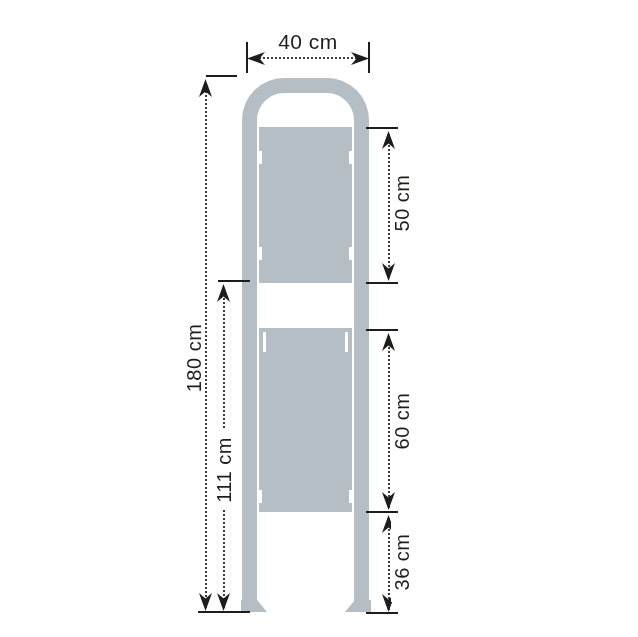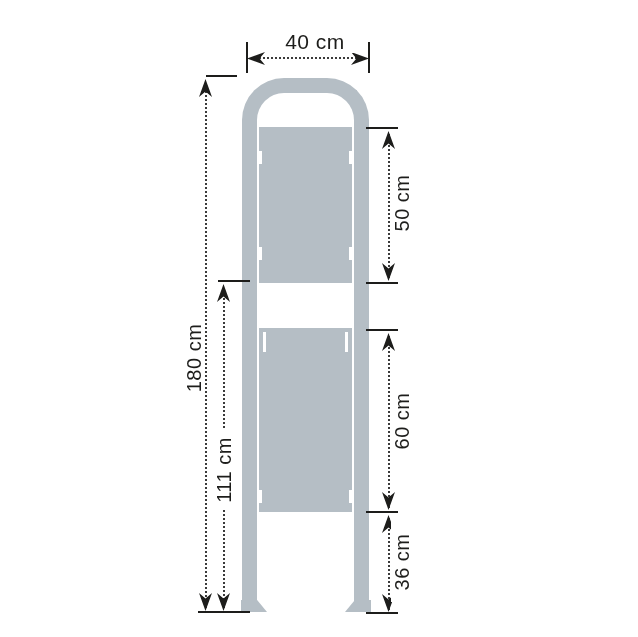--- a/index.html
+++ b/index.html
@@ -60,21 +60,21 @@
     <div class="notch" style="left:0;top:162px;"></div>
     <div class="notch" style="right:0;top:162px;"></div>
   </div>
 
   <div>
     <div class="tick-v" style="left:246px;top:42px;height:31px;"></div>
     <div class="tick-v" style="left:368px;top:42px;height:31px;"></div>
     <div class="dot-h" style="left:252px;top:57px;width:112px;"></div>
     <div class="arrow left" style="left:247px;top:52px;"></div>
     <div class="arrow right" style="left:351px;top:52px;"></div>
-    <div class="dim-label" id="label-width" style="left:275px;top:31px;width:80px;">40 cm</div>
+    <div class="dim-label" id="label-width" style="left:268px;top:31px;width:80px;">40 cm</div>
   </div>
 
   <div>
     <div class="tick-h" style="left:206px;top:75px;width:31px;"></div>
     <div class="dot-v" style="left:205px;top:84px;height:524px;"></div>
     <div class="arrow up" style="left:199px;top:79px;"></div>
     <div class="arrow down" style="left:199px;top:593px;"></div>
     <div class="dim-label rot" style="left:154px;top:347px;width:80px;">180 cm</div>
   </div>
 

